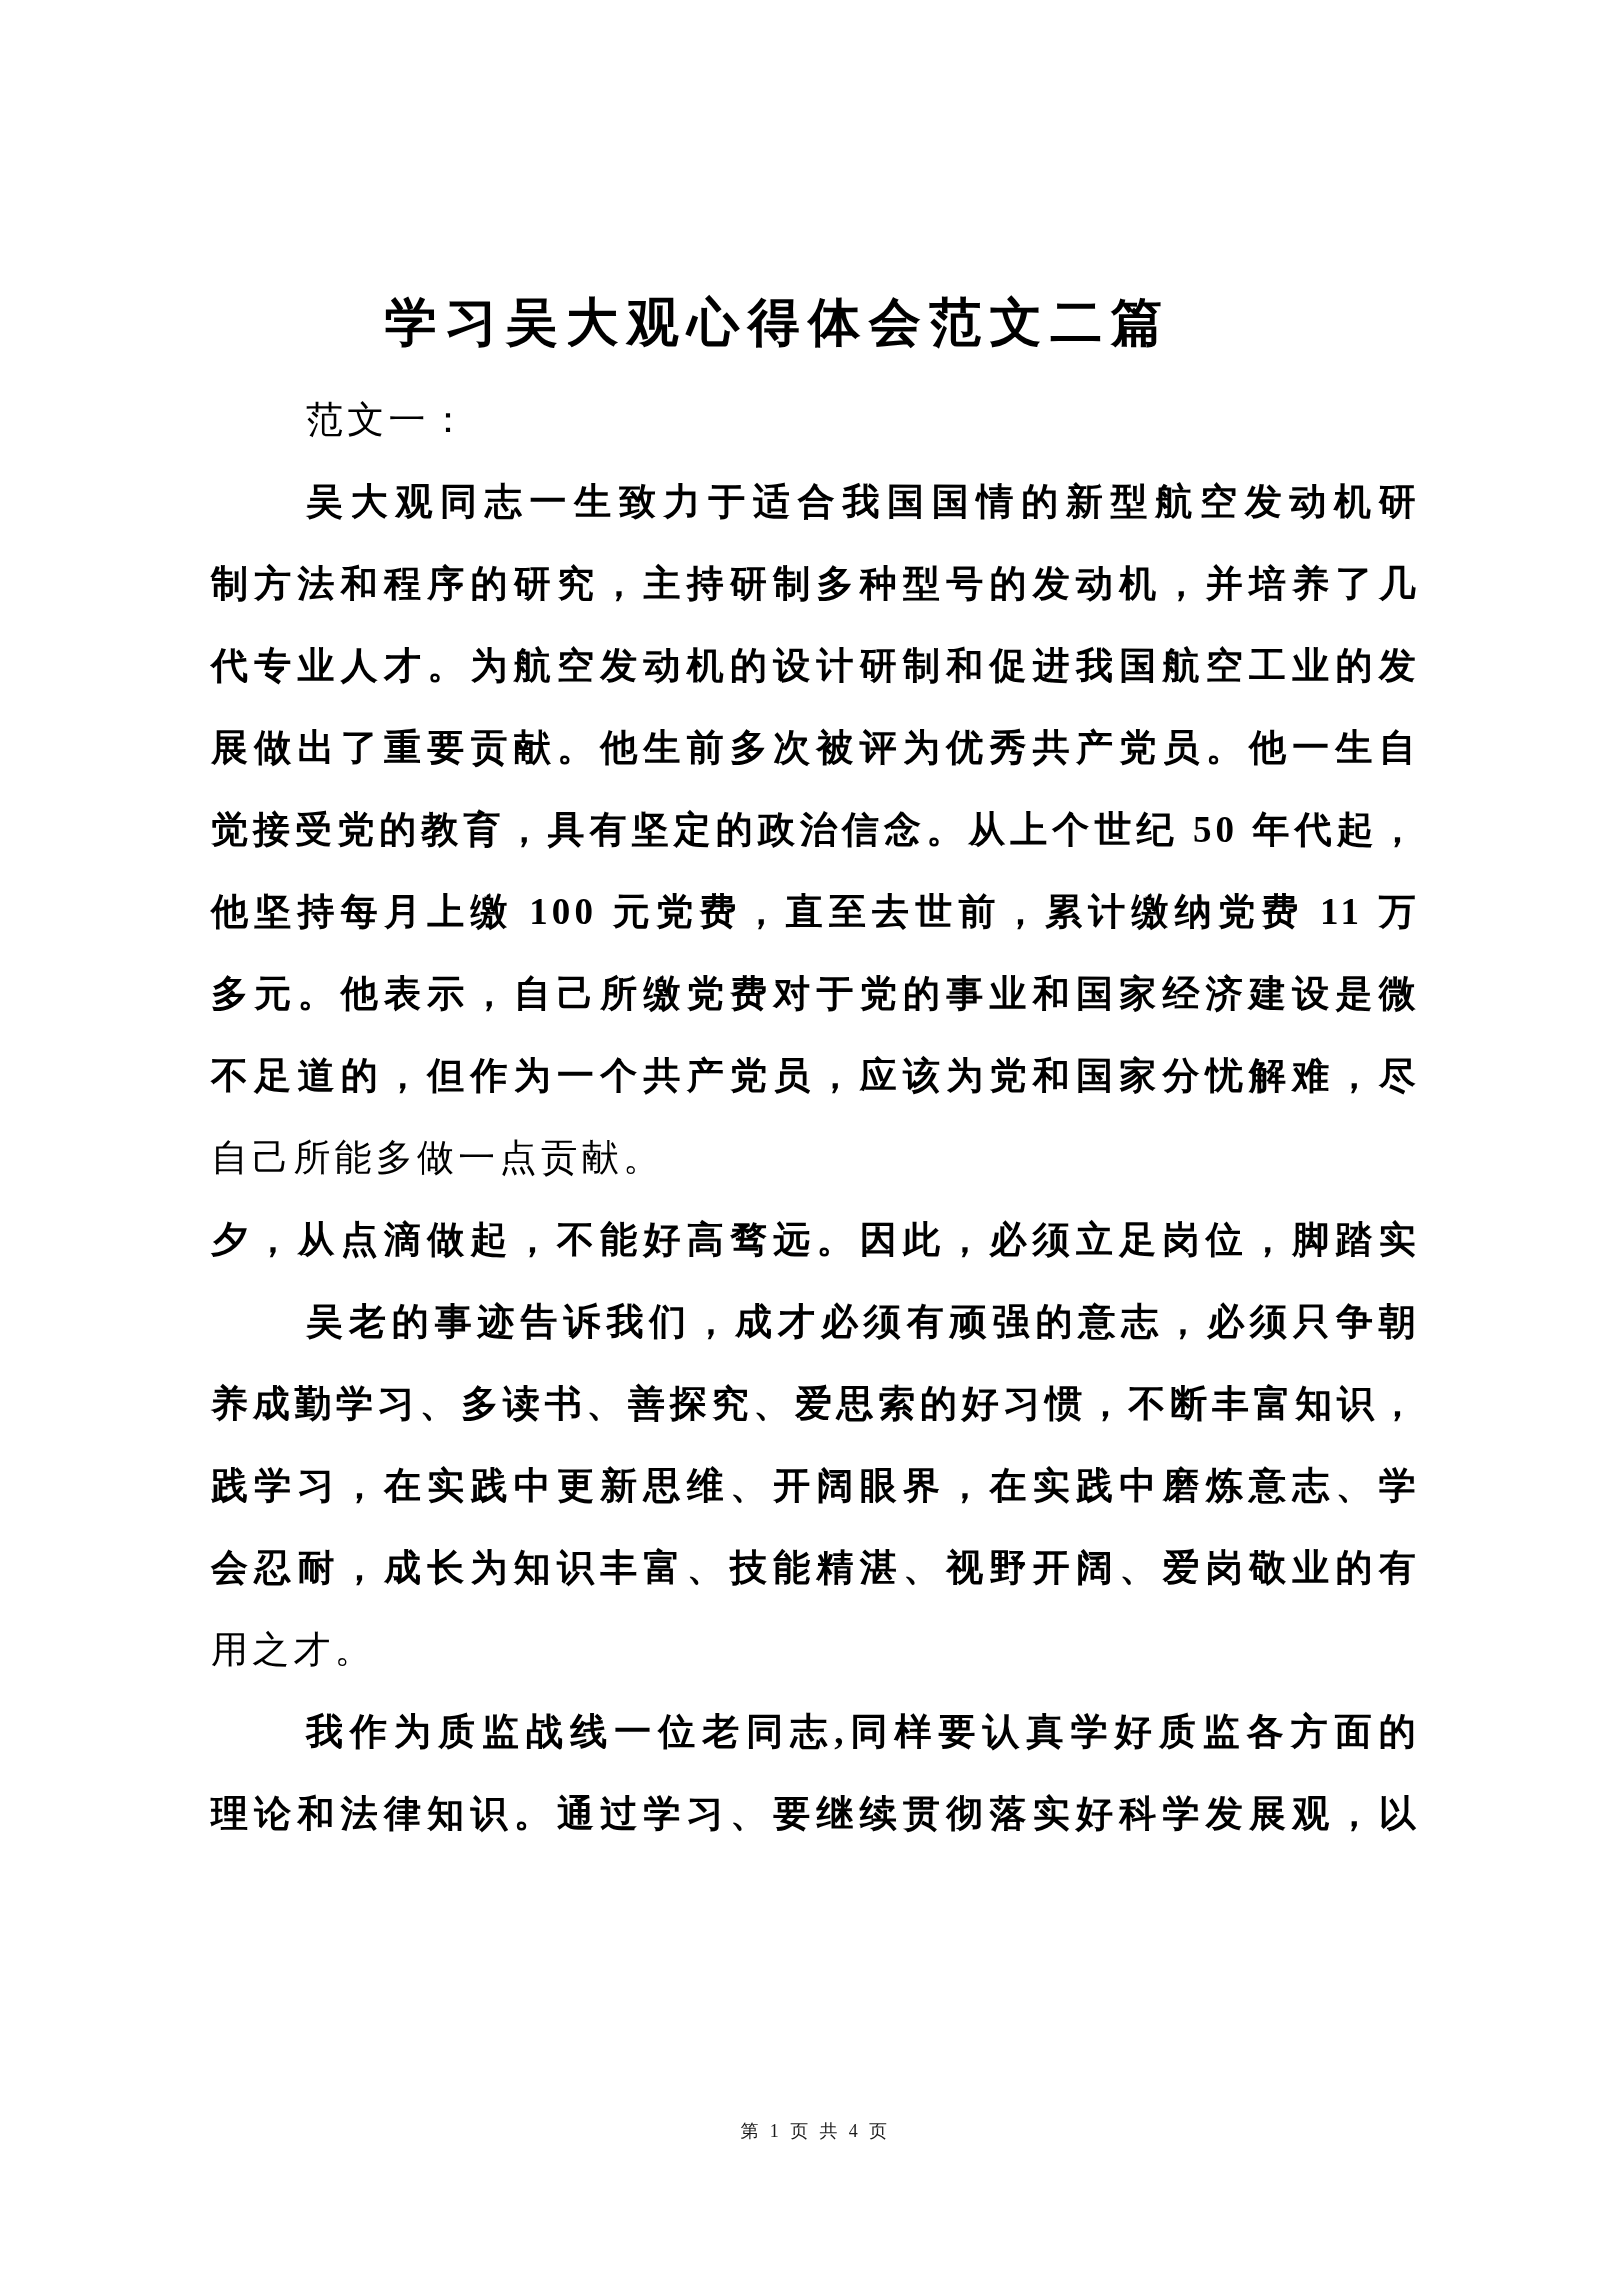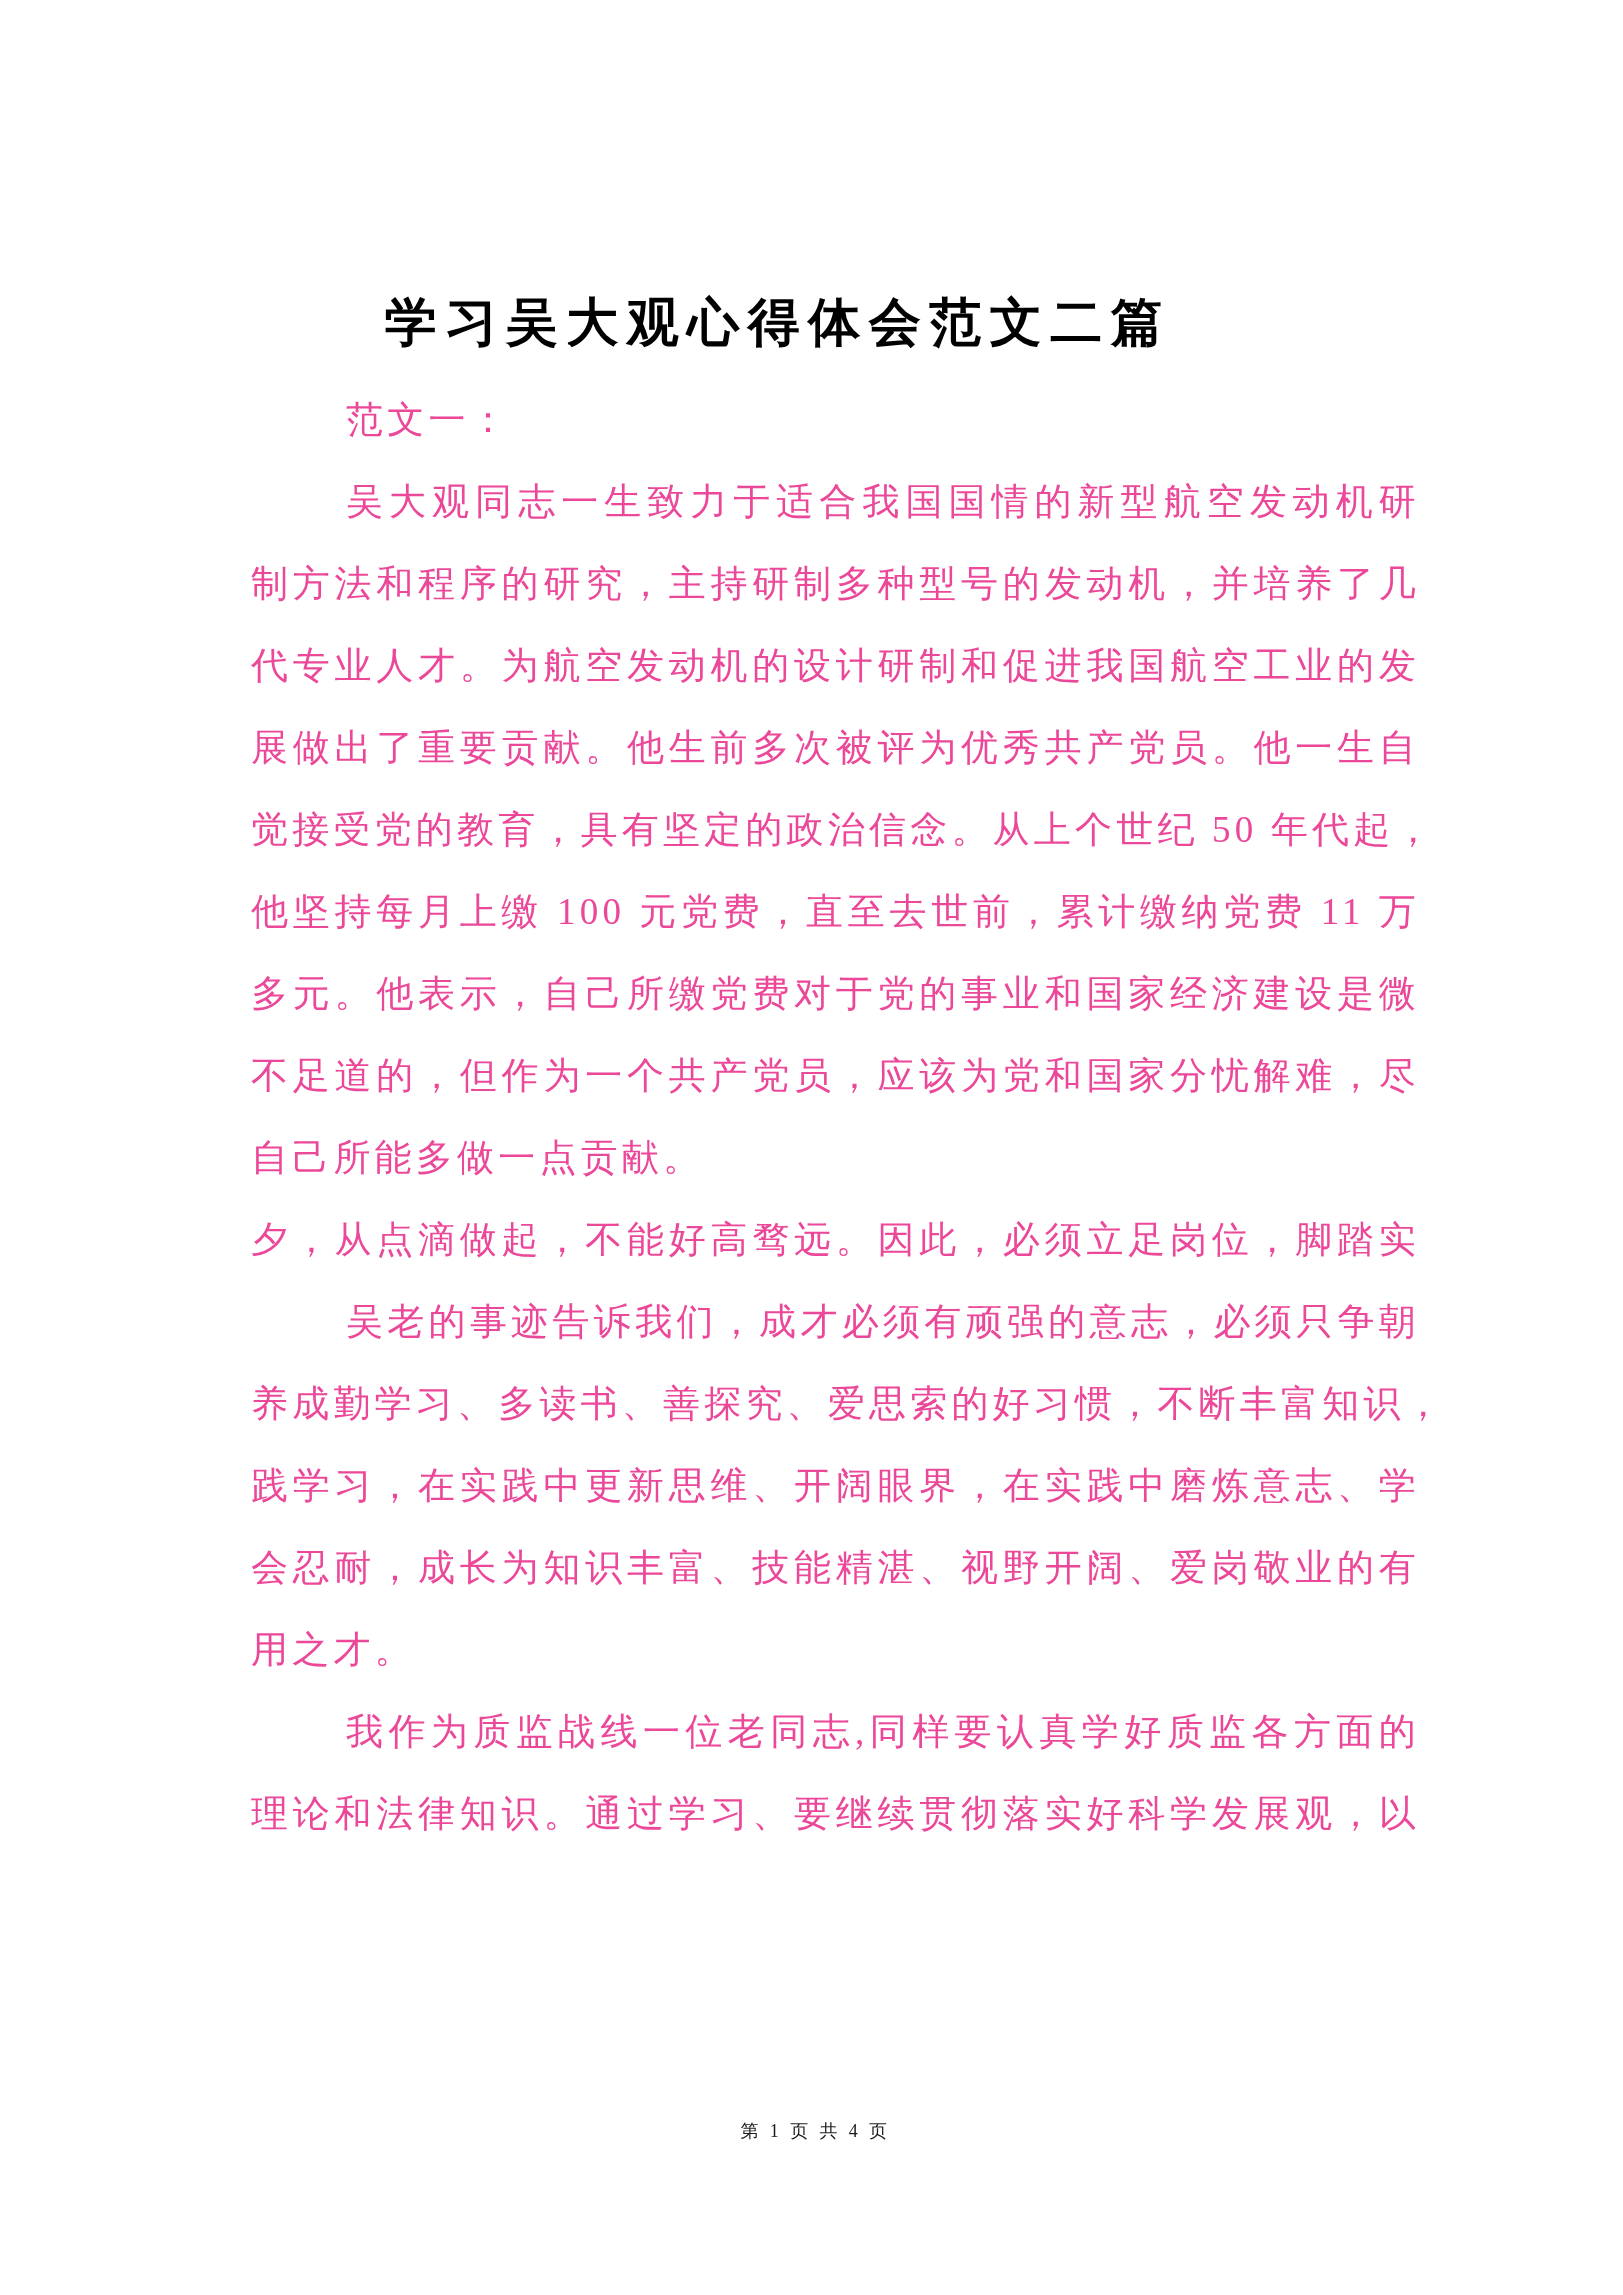--- a/index.html
+++ b/index.html
@@ -33,28 +33,28 @@
     position: absolute;
     top: 379px;
     left: 211px;
     width: 1209px;
   }
   .line {
     height: 82px;
     line-height: 82px;
     font-size: 37px;
     letter-spacing: 4.2px;
-    color: #ec4899;
+    color: #000000;
     text-align: justify;
     text-align-last: left;
     white-space: nowrap;
-    margin-left: 40px;
   }
   .line.fill {
     text-align-last: justify;
+    font-weight: bold;
   }
   .line.first {
     text-indent: 95px;
   }
   .footer {
     position: absolute;
     top: 2109px;
     left: 211px;
     width: 1209px;
     text-align: center;

